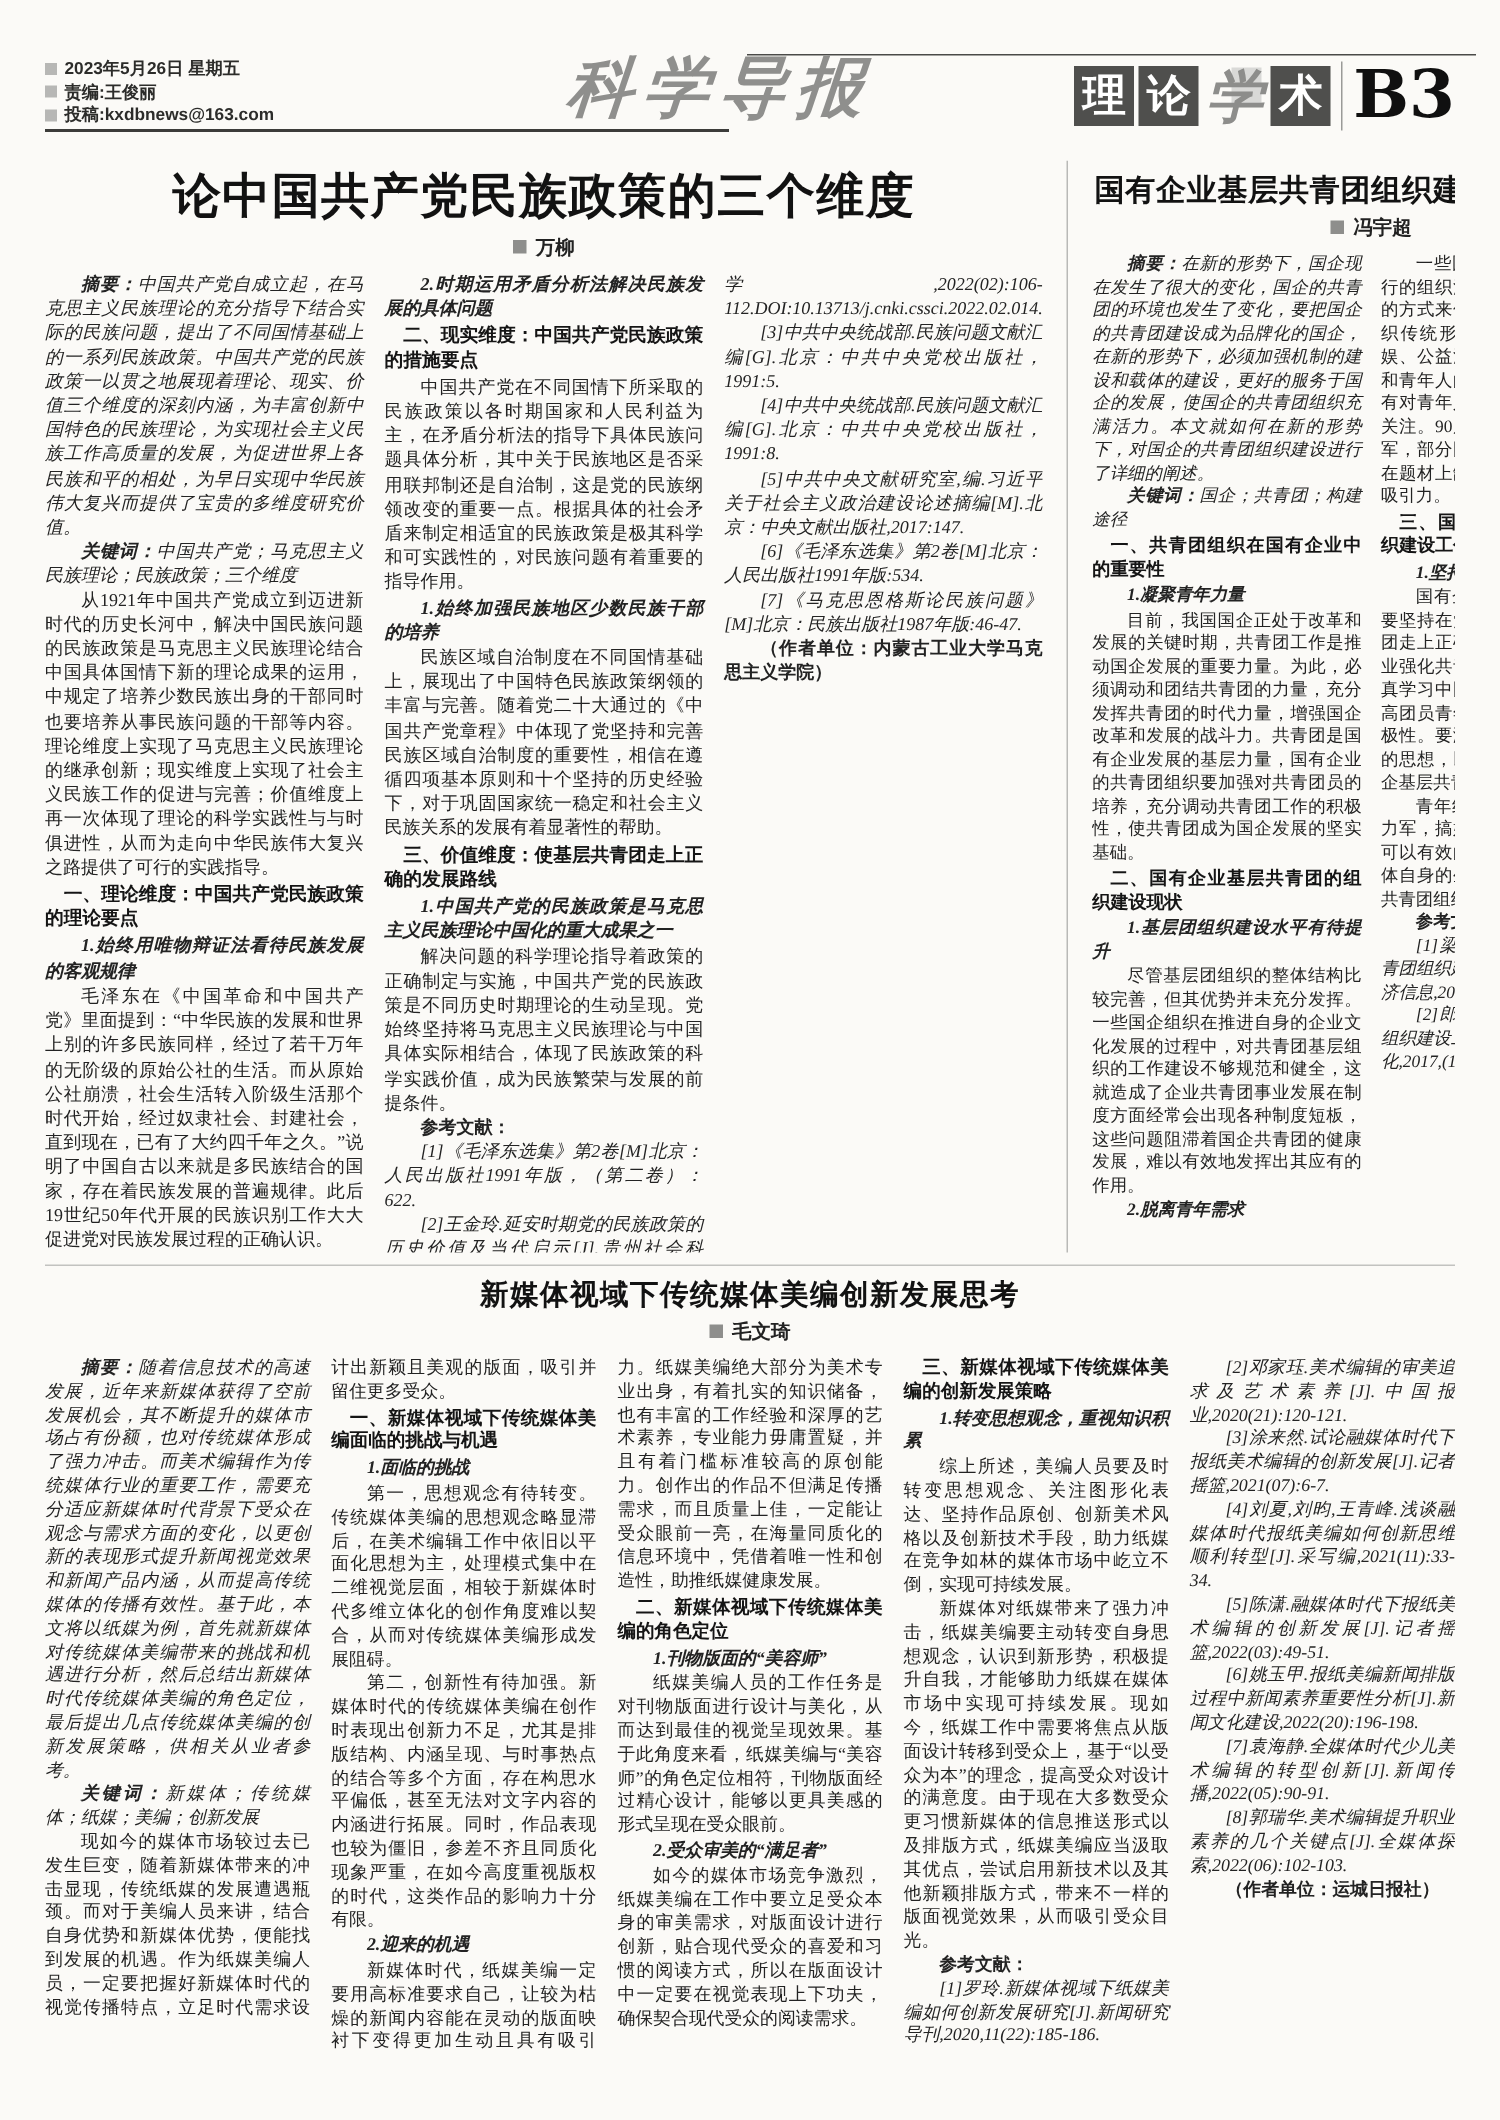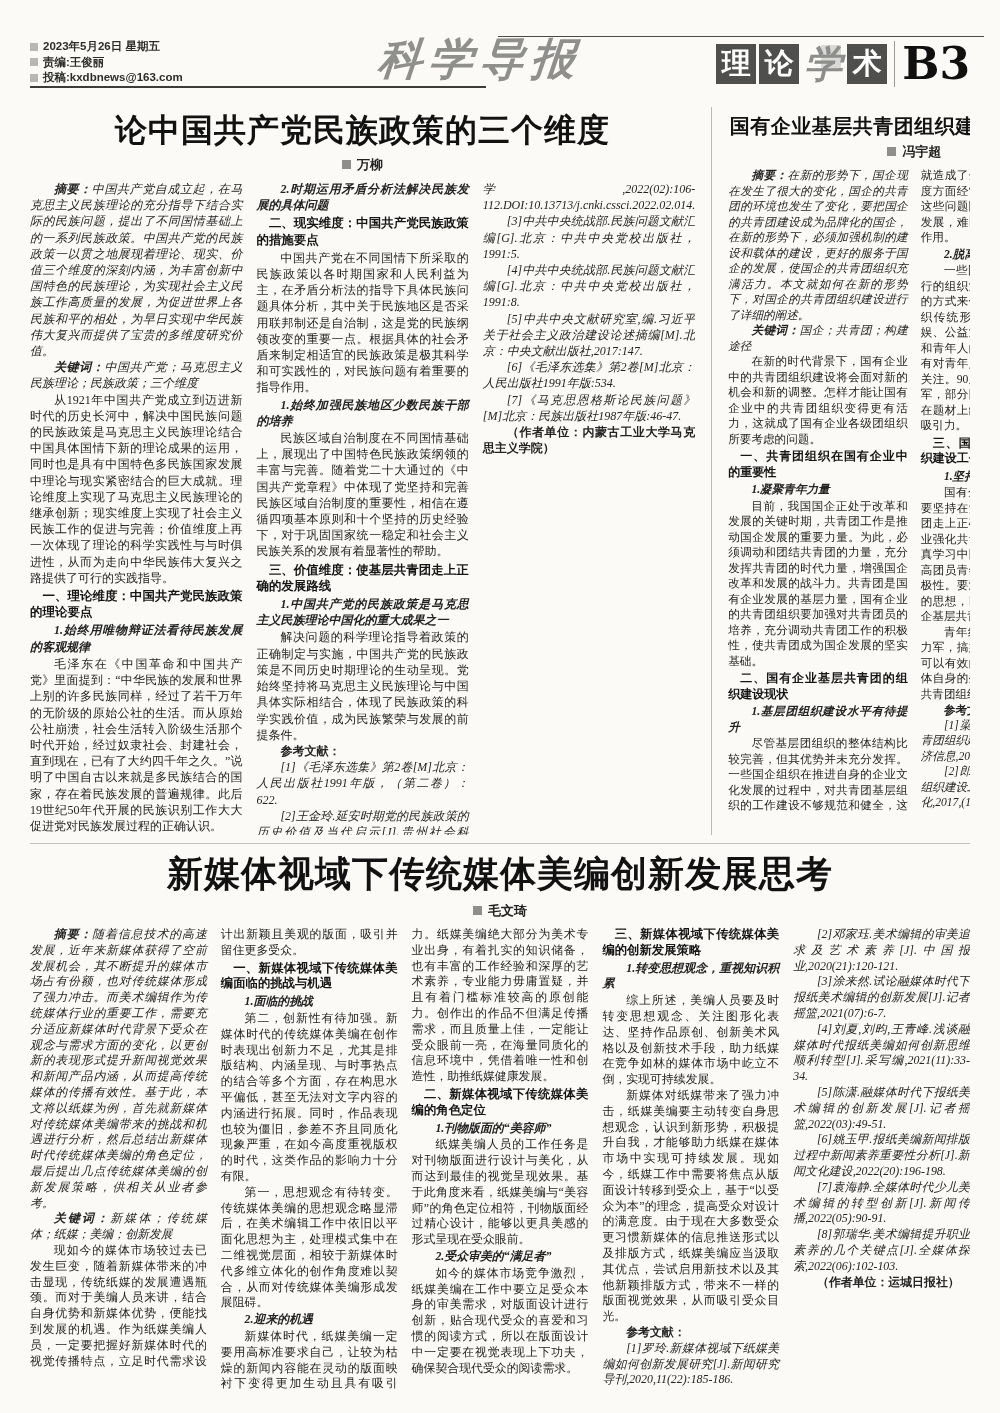--- a/index.html
+++ b/index.html
@@ -30,21 +30,21 @@
   
   .top-section{margin-top:14px;display:grid;grid-template-columns:1fr 1px 372px;column-gap:16px;
                height:728px;overflow:hidden;}
   .vdiv{width:1px;height:100%;background:#b9b9b7;}
   .hdiv{margin:8px 0 6px;height:1px;background:#c2c2c0;}
 
   .headline{font-family:"Liberation Sans","DejaVu Sans",sans-serif;font-weight:bold;text-align:center;
             color:#121212;margin:0;}
   .t-a1{font-size:32px;letter-spacing:1px;margin:2px 0 3px;}
   .t-a2{font-size:20px;letter-spacing:.5px;margin:6px 0 3px;}
-  .t-a3{font-size:36px;letter-spacing:1px;margin:2px 0 3px;}
+  .t-a3{font-size:19px;letter-spacing:1px;margin:2px 0 3px;}
   .byline{text-align:center;font-size:13px;font-weight:bold;margin:0 0 7px;
           font-family:"Liberation Sans","DejaVu Sans",sans-serif;color:#222;}
   .asq{display:inline-block;width:9px;height:9px;background:#8e8e8c;margin-right:6px;}
 
   
   .flow{text-align:justify;overflow:hidden;}
   .cols3{column-count:3;column-gap:14px;column-fill:auto;height:666px;font-size:12px;line-height:16.2px;}
   .cols2{column-count:2;column-gap:13px;column-fill:auto;height:652px;font-size:11.6px;line-height:15.5px;}
   .cols5{column-count:5;column-gap:14px;column-fill:auto;height:472px;font-size:11.9px;line-height:15.8px;}
   .seg{text-indent:2em;}
@@ -81,21 +81,21 @@
   </header>
 
   <main class="top-section">
 
     <article>
       <h1 class="headline t-a1">论中国共产党民族政策的三个维度</h1>
       <div class="byline"><span class="asq"></span><span>万柳</span></div>
       <div class="flow cols3">
           <div class="seg seg-abs"><b>摘要：</b>中国共产党自成立起，在马克思主义民族理论的充分指导下结合实际的民族问题，提出了不同国情基础上的一系列民族政策。中国共产党的民族政策一以贯之地展现着理论、现实、价值三个维度的深刻内涵，为丰富创新中国特色的民族理论，为实现社会主义民族工作高质量的发展，为促进世界上各民族和平的相处，为早日实现中华民族伟大复兴而提供了宝贵的多维度研究价值。</div>
           <div class="seg seg-kw"><b>关键词：</b>中国共产党；马克思主义民族理论；民族政策；三个维度</div>
-          <div class="seg seg-p">从1921年中国共产党成立到迈进新时代的历史长河中，解决中国民族问题的民族政策是马克思主义民族理论结合中国具体国情下新的理论成果的运用，同时也是具有中国特色多民族国家发展中理论与现实紧密结合的巨大成就。理论维度上实现了马克思主义民族理论的继承创新；现实维度上实现了社会主义民族工作的促进与完善；价值维度上再一次体现了理论的科学实践性与与时俱进性，从而为走向中华民族伟大复兴之路提供了可行的实践指导。</div>
+          <div class="seg seg-p">从1921年中国共产党成立到迈进新时代的历史长河中，解决中国民族问题的民族政策是马克思主义民族理论结合中国具体国情下新的理论成果的运用，中规定了培养少数民族出身的干部同时也要培养从事民族问题的干部等内容。理论维度上实现了马克思主义民族理论的继承创新；现实维度上实现了社会主义民族工作的促进与完善；价值维度上再一次体现了理论的科学实践性与与时俱进性，从而为走向中华民族伟大复兴之路提供了可行的实践指导。</div>
           <div class="seg seg-h1">一、理论维度：中国共产党民族政策的理论要点</div>
           <div class="seg seg-h2">1.始终用唯物辩证法看待民族发展的客观规律</div>
           <div class="seg seg-p">毛泽东在《中国革命和中国共产党》里面提到：“中华民族的发展和世界上别的许多民族同样，经过了若干万年的无阶级的原始公社的生活。而从原始公社崩溃，社会生活转入阶级生活那个时代开始，经过奴隶社会、封建社会，直到现在，已有了大约四千年之久。”说明了中国自古以来就是多民族结合的国家，存在着民族发展的普遍规律。此后19世纪50年代开展的民族识别工作大大促进党对民族发展过程的正确认识。</div>
           <div class="seg seg-h2">2.时期运用矛盾分析法解决民族发展的具体问题</div>
           <div class="seg seg-h1">二、现实维度：中国共产党民族政策的措施要点</div>
           <div class="seg seg-p">中国共产党在不同国情下所采取的民族政策以各时期国家和人民利益为主，在矛盾分析法的指导下具体民族问题具体分析，其中关于民族地区是否采用联邦制还是自治制，这是党的民族纲领改变的重要一点。根据具体的社会矛盾来制定相适宜的民族政策是极其科学和可实践性的，对民族问题有着重要的指导作用。</div>
           <div class="seg seg-h2">1.始终加强民族地区少数民族干部的培养</div>
           <div class="seg seg-p">民族区域自治制度在不同国情基础上，展现出了中国特色民族政策纲领的丰富与完善。随着党二十大通过的《中国共产党章程》中体现了党坚持和完善民族区域自治制度的重要性，相信在遵循四项基本原则和十个坚持的历史经验下，对于巩固国家统一稳定和社会主义民族关系的发展有着显著性的帮助。</div>
           <div class="seg seg-h1">三、价值维度：使基层共青团走上正确的发展路线</div>
           <div class="seg seg-h2">1.中国共产党的民族政策是马克思主义民族理论中国化的重大成果之一</div>
@@ -113,21 +113,20 @@
     </article>
 
     <div class="vdiv"></div>
 
     <article>
       <h1 class="headline t-a2">国有企业基层共青团组织建设的发展思考</h1>
       <div class="byline"><span class="asq"></span><span>冯宇超</span></div>
       <div class="flow cols2">
           <div class="seg seg-abs"><b>摘要：</b>在新的形势下，国企现在发生了很大的变化，国企的共青团的环境也发生了变化，要把国企的共青团建设成为品牌化的国企，在新的形势下，必须加强机制的建设和载体的建设，更好的服务于国企的发展，使国企的共青团组织充满活力。本文就如何在新的形势下，对国企的共青团组织建设进行了详细的阐述。</div>
           <div class="seg seg-kw"><b>关键词：</b>国企；共青团；构建途径</div>
-          <div class="seg seg-p">在新的时代背景下，国有企业中的共青团组织建设将会面对新的机会和新的调整。怎样才能让国有企业中的共青团组织变得更有活力，这就成了国有企业各级团组织所要考虑的问题。</div>
           <div class="seg seg-h1">一、共青团组织在国有企业中的重要性</div>
           <div class="seg seg-h2">1.凝聚青年力量</div>
           <div class="seg seg-p">目前，我国国企正处于改革和发展的关键时期，共青团工作是推动国企发展的重要力量。为此，必须调动和团结共青团的力量，充分发挥共青团的时代力量，增强国企改革和发展的战斗力。共青团是国有企业发展的基层力量，国有企业的共青团组织要加强对共青团员的培养，充分调动共青团工作的积极性，使共青团成为国企发展的坚实基础。</div>
           <div class="seg seg-h1">二、国有企业基层共青团的组织建设现状</div>
           <div class="seg seg-h2">1.基层团组织建设水平有待提升</div>
           <div class="seg seg-p">尽管基层团组织的整体结构比较完善，但其优势并未充分发挥。一些国企组织在推进自身的企业文化发展的过程中，对共青团基层组织的工作建设不够规范和健全，这就造成了企业共青团事业发展在制度方面经常会出现各种制度短板，这些问题阻滞着国企共青团的健康发展，难以有效地发挥出其应有的作用。</div>
           <div class="seg seg-h2">2.脱离青年需求</div>
           <div class="seg seg-p">一些国有企业基层团组织所进行的组织活动，只局限于通过开会的方式来传达上级精神，或者是组织传统形式意义上的青年群众文娱、公益活动，而没有将现实情况和青年人的兴趣爱好结合起来，没有对青年人的内心需求进行充分的关注。90后已成为目前国企的主力军，部分国企在开展团建活动时，在题材上缺乏新意，缺乏对青年的吸引力。</div>
           <div class="seg seg-h1">三、国有企业基层共青团的组织建设工作建议</div>
           <div class="seg seg-h2">1.坚持党的领导</div>
@@ -146,22 +145,22 @@
   <section>
     <article>
       <h1 class="headline t-a3">新媒体视域下传统媒体美编创新发展思考</h1>
       <div class="byline"><span class="asq"></span><span>毛文琦</span></div>
       <div class="flow cols5">
           <div class="seg seg-abs"><b>摘要：</b>随着信息技术的高速发展，近年来新媒体获得了空前发展机会，其不断提升的媒体市场占有份额，也对传统媒体形成了强力冲击。而美术编辑作为传统媒体行业的重要工作，需要充分适应新媒体时代背景下受众在观念与需求方面的变化，以更创新的表现形式提升新闻视觉效果和新闻产品内涵，从而提高传统媒体的传播有效性。基于此，本文将以纸媒为例，首先就新媒体对传统媒体美编带来的挑战和机遇进行分析，然后总结出新媒体时代传统媒体美编的角色定位，最后提出几点传统媒体美编的创新发展策略，供相关从业者参考。</div>
           <div class="seg seg-kw"><b>关键词：</b>新媒体；传统媒体；纸媒；美编；创新发展</div>
           <div class="seg seg-p">现如今的媒体市场较过去已发生巨变，随着新媒体带来的冲击显现，传统纸媒的发展遭遇瓶颈。而对于美编人员来讲，结合自身优势和新媒体优势，便能找到发展的机遇。作为纸媒美编人员，一定要把握好新媒体时代的视觉传播特点，立足时代需求设计出新颖且美观的版面，吸引并留住更多受众。</div>
           <div class="seg seg-h1">一、新媒体视域下传统媒体美编面临的挑战与机遇</div>
           <div class="seg seg-h2">1.面临的挑战</div>
+          <div class="seg seg-p">第一，思想观念有待转变。传统媒体美编的思想观念略显滞后，在美术编辑工作中依旧以平面化思想为主，处理模式集中在二维视觉层面，相较于新媒体时代多维立体化的创作角度难以契合，从而对传统媒体美编形成发展阻碍。</div>
           <div class="seg seg-p">第二，创新性有待加强。新媒体时代的传统媒体美编在创作时表现出创新力不足，尤其是排版结构、内涵呈现、与时事热点的结合等多个方面，存在构思水平偏低，甚至无法对文字内容的内涵进行拓展。同时，作品表现也较为僵旧，参差不齐且同质化现象严重，在如今高度重视版权的时代，这类作品的影响力十分有限。</div>
-          <div class="seg seg-p">第一，思想观念有待转变。传统媒体美编的思想观念略显滞后，在美术编辑工作中依旧以平面化思想为主，处理模式集中在二维视觉层面，相较于新媒体时代多维立体化的创作角度难以契合，从而对传统媒体美编形成发展阻碍。</div>
           <div class="seg seg-h2">2.迎来的机遇</div>
           <div class="seg seg-p">新媒体时代，纸媒美编一定要用高标准要求自己，让较为枯燥的新闻内容能在灵动的版面映衬下变得更加生动且具有吸引力。纸媒美编绝大部分为美术专业出身，有着扎实的知识储备，也有丰富的工作经验和深厚的艺术素养，专业能力毋庸置疑，并且有着门槛标准较高的原创能力。创作出的作品不但满足传播需求，而且质量上佳，一定能让受众眼前一亮，在海量同质化的信息环境中，凭借着唯一性和创造性，助推纸媒健康发展。</div>
           <div class="seg seg-h1">二、新媒体视域下传统媒体美编的角色定位</div>
           <div class="seg seg-h2">1.刊物版面的“美容师”</div>
           <div class="seg seg-p">纸媒美编人员的工作任务是对刊物版面进行设计与美化，从而达到最佳的视觉呈现效果。基于此角度来看，纸媒美编与“美容师”的角色定位相符，刊物版面经过精心设计，能够以更具美感的形式呈现在受众眼前。</div>
           <div class="seg seg-h2">2.受众审美的“满足者”</div>
           <div class="seg seg-p">如今的媒体市场竞争激烈，纸媒美编在工作中要立足受众本身的审美需求，对版面设计进行创新，贴合现代受众的喜爱和习惯的阅读方式，所以在版面设计中一定要在视觉表现上下功夫，确保契合现代受众的阅读需求。</div>
           <div class="seg seg-h1">三、新媒体视域下传统媒体美编的创新发展策略</div>
           <div class="seg seg-h2">1.转变思想观念，重视知识积累</div>
           <div class="seg seg-p">综上所述，美编人员要及时转变思想观念、关注图形化表达、坚持作品原创、创新美术风格以及创新技术手段，助力纸媒在竞争如林的媒体市场中屹立不倒，实现可持续发展。</div>

